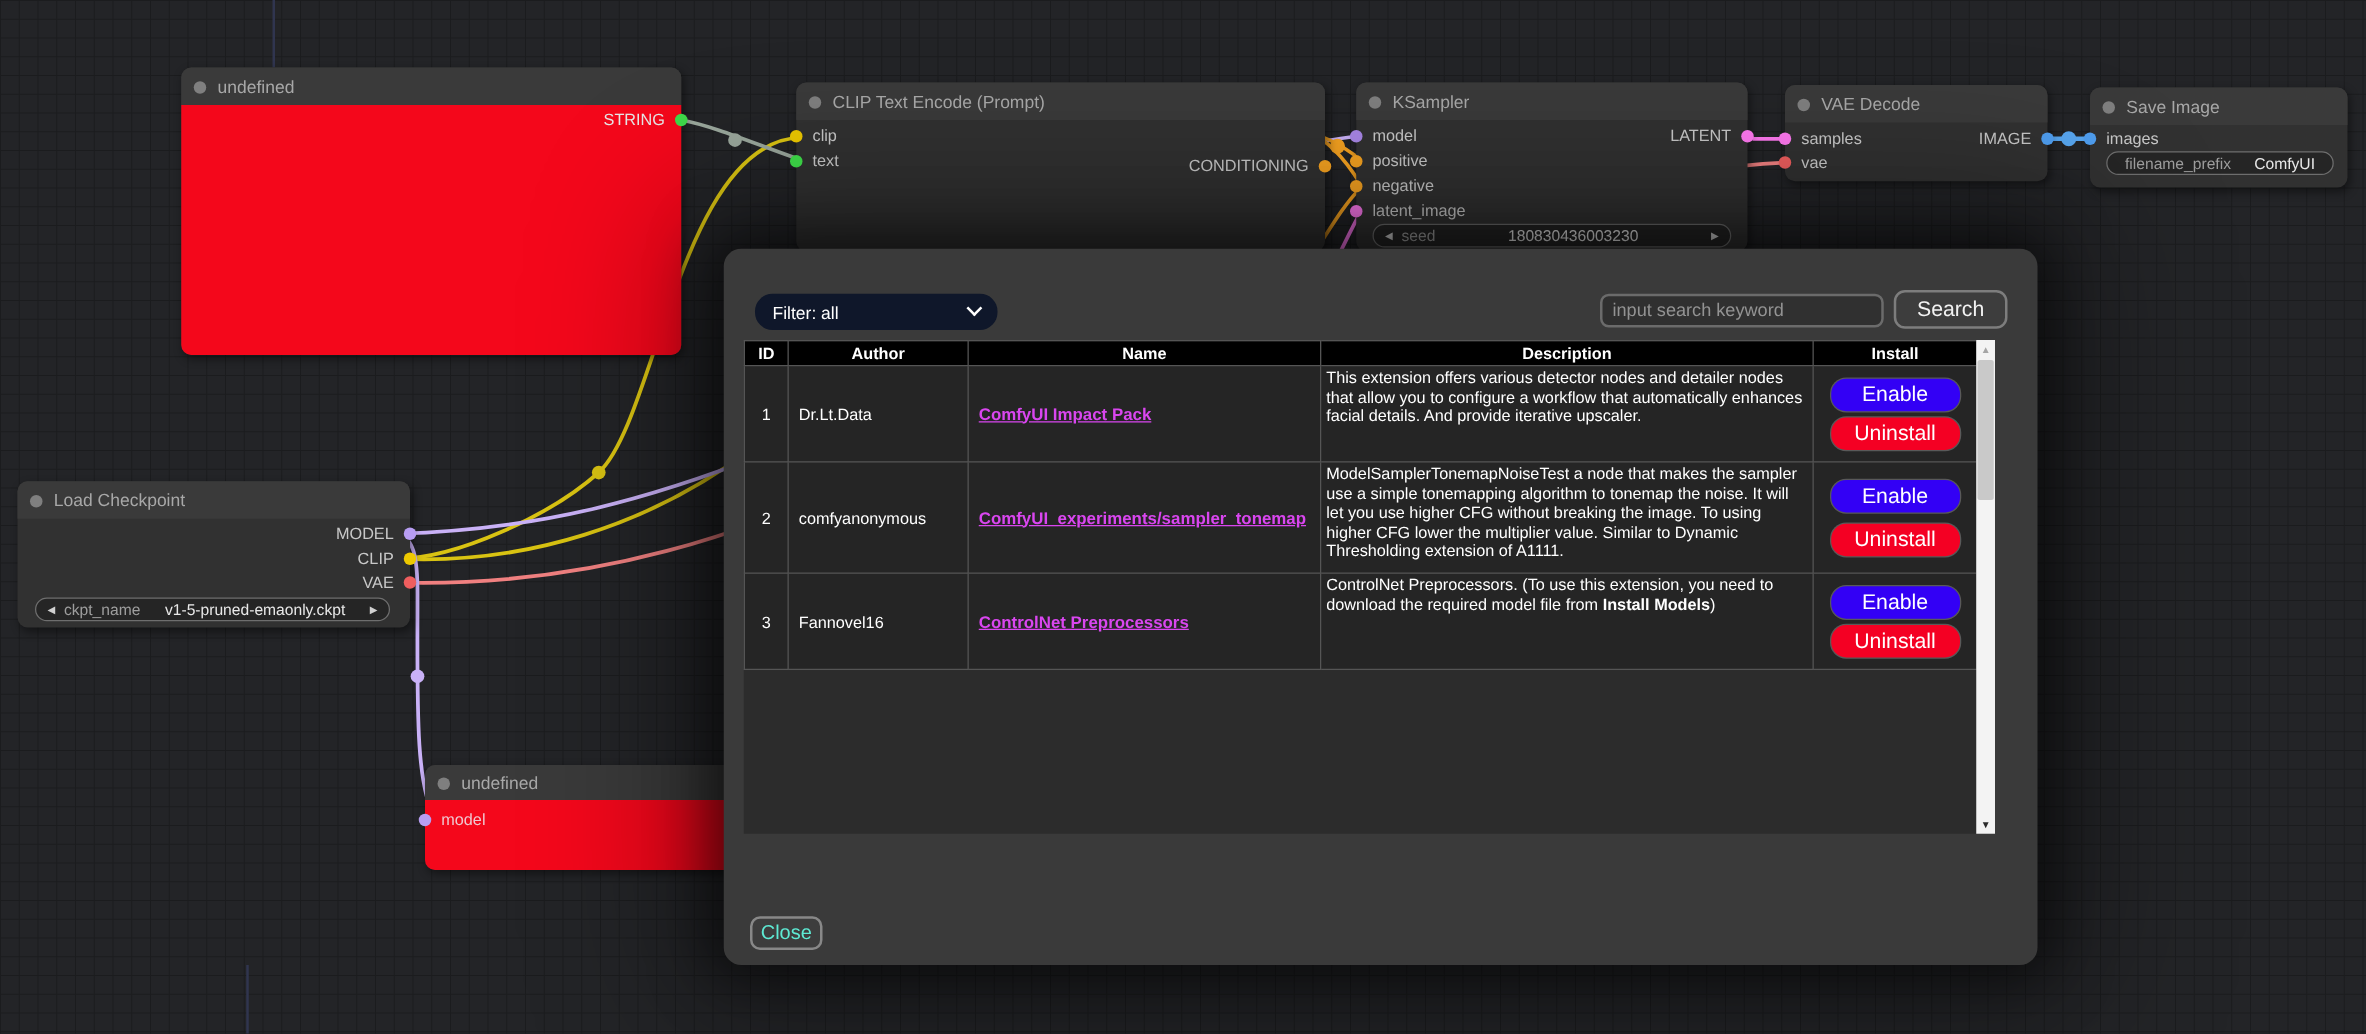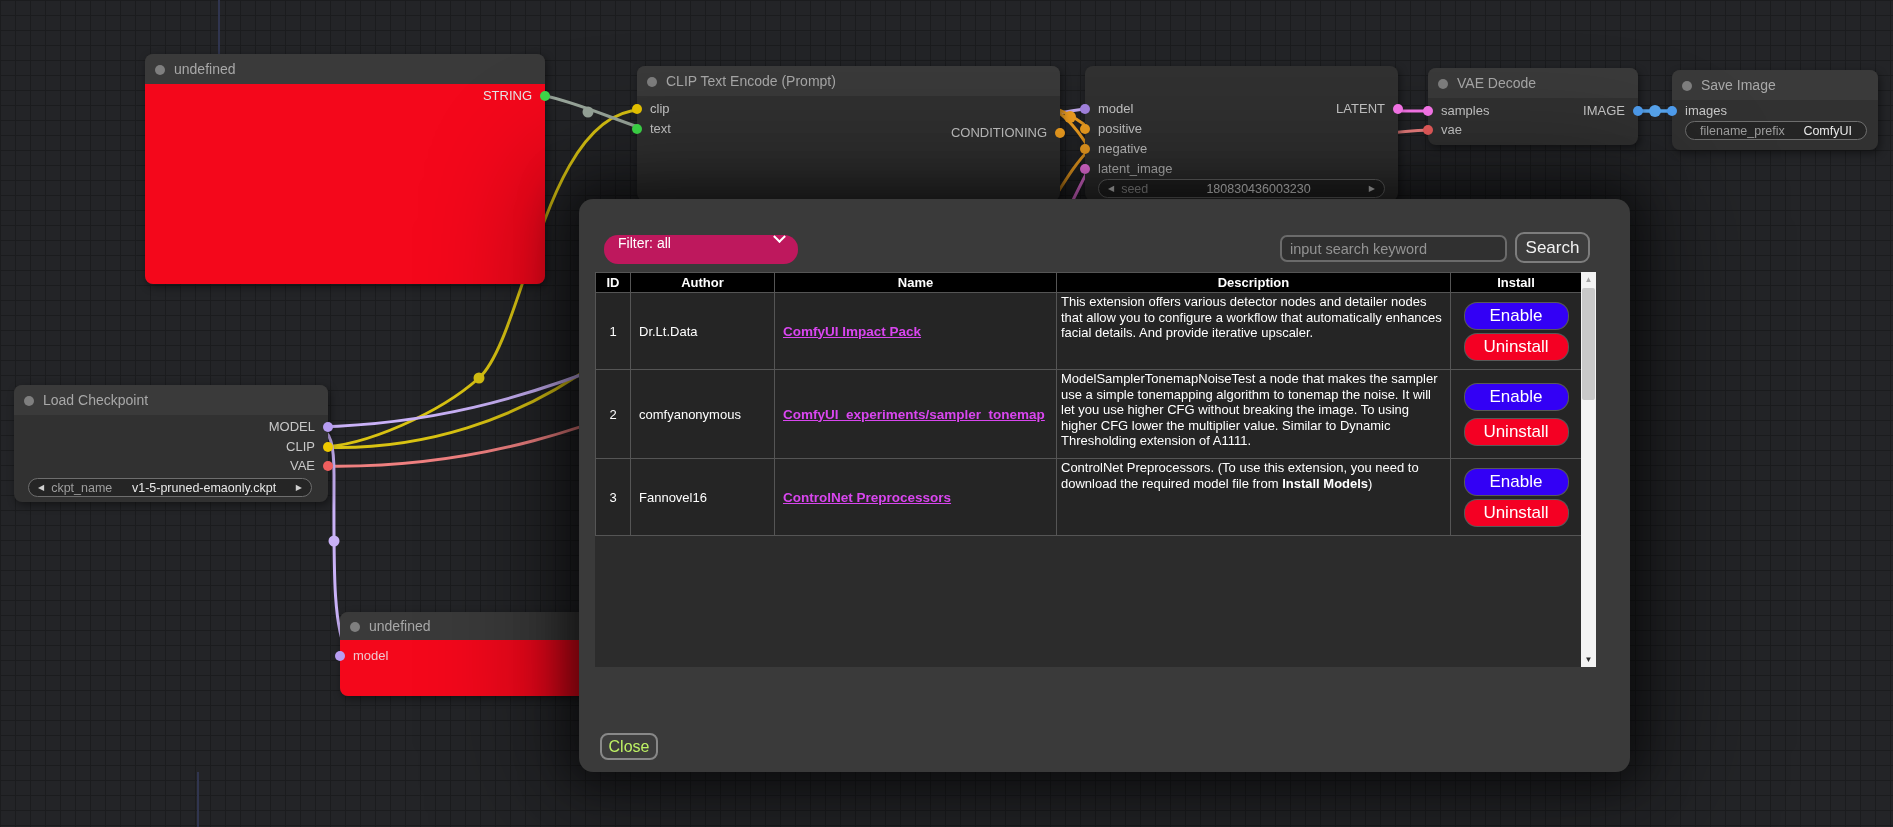--- a/index.html
+++ b/index.html
@@ -22,28 +22,28 @@
   .in .dot{left:-5px;} .in .slbl{margin-left:13px;}
   .out{text-align:right;} .out .dot{right:-5px;} .out .slbl{margin-right:13px;}
   .widget{position:absolute;height:19px;background:#252525;border:1px solid #6e6e6e;border-radius:11px;
     display:flex;align-items:center;font-size:12.5px;color:#9e9e9e;padding:0 9px;box-sizing:border-box;}
   .warrow{font-size:8px;color:#d0d0d0;line-height:19px;}
   .wlabel{margin-left:7px;}
   .wvalue{flex:1;text-align:center;color:#e8e8e8;}
   
   #manager{position:absolute;left:579px;top:199px;width:1051px;height:573px;background:#3a3a3a;
     border-radius:14px;z-index:10;box-shadow:0 0 45px 12px rgba(0,0,0,.55),0 0 120px 35px rgba(0,0,0,.35);}
-  #filter-select{position:absolute;left:25px;top:36px;width:194px;height:29px;background:#be185d;border-radius:14px;
-    color:#fff;font-size:14px;display:flex;align-items:flex-start;padding:0 14px;box-sizing:border-box;cursor:pointer;}
+  #filter-select{position:absolute;left:25px;top:36px;width:194px;height:29px;background:#0f172a;border-radius:14px;
+    color:#fff;font-size:14px;display:flex;align-items:center;padding:0 14px;box-sizing:border-box;cursor:pointer;}
   #filter-select .chev{margin-left:auto;width:7px;height:7px;border-right:2px solid #fff;border-bottom:2px solid #fff;
     transform:rotate(45deg) translate(-2px,-2px);}
   #search-input{position:absolute;left:701px;top:36px;width:227px;height:27px;box-sizing:border-box;background:#303030;
     border:2px solid #6b6b6b;border-radius:7px;color:#ddd;font-size:14.5px;padding:0 8px;font-family:"Liberation Sans",sans-serif;}
   #search-input::placeholder{color:#939393;}
-  #search-btn{position:absolute;left:936px;top:33px;width:75px;height:31px;background:#3d3d3d;border:2px solid #7d7d7d;
+  #search-btn{position:absolute;left:936px;top:33px;width:91px;height:31px;background:#3d3d3d;border:2px solid #7d7d7d;
     border-radius:9px;color:#f2f2f2;font-size:17px;text-align:center;line-height:27px;box-sizing:border-box;cursor:pointer;}
   #tablewrap{position:absolute;left:16px;top:73px;width:1001px;height:395px;background:#2c2c2c;}
   table{border-collapse:collapse;table-layout:fixed;width:986px;}
   th,td{border:1px solid #555;box-sizing:border-box;}
   th{background:#000;color:#fff;font-size:13px;height:20px;font-weight:bold;padding:0;}
   td{background:#252525;color:#fff;font-size:13px;vertical-align:middle;padding:0;}
   td.c-id{text-align:center;}
   td.c-author{padding-left:8px;}
   td.c-name{padding-left:8px;}
   td.c-name a{color:#d946ef;font-weight:bold;text-decoration:underline;font-size:13.5px;}
@@ -52,21 +52,21 @@
   .btncol{display:flex;flex-direction:column;align-items:center;gap:5px;}
   .btn-enable,.btn-uninstall{width:103px;height:26px;border-radius:12px;color:#fff;font-size:17px;line-height:26px;
     text-align:center;box-shadow:0 0 0 1px #595959;cursor:pointer;}
   .btn-enable{background:#3300f5;}
   .btn-uninstall{background:#f40023;}
   #vscroll{position:absolute;left:986px;top:0;width:15px;height:395px;background:#f3f3f3;}
   #vscroll .sb-up{position:absolute;top:1px;left:0;width:15px;height:13px;color:#a5a5a5;font-size:8px;text-align:center;line-height:13px;}
   #vscroll .sb-thumb{position:absolute;top:16px;left:1px;width:13px;height:112px;background:#c9c9c9;border-radius:2px;}
   #vscroll .sb-down{position:absolute;bottom:1px;left:0;width:15px;height:13px;color:#2b2b2b;font-size:8px;text-align:center;line-height:13px;}
   #close-btn{position:absolute;left:21px;top:534px;width:58px;height:27px;background:#3d3d3d;border:2px solid #888;
-    border-radius:8px;color:#bef264;font-size:16px;text-align:center;line-height:23px;box-sizing:border-box;cursor:pointer;}
+    border-radius:8px;color:#5eead4;font-size:16px;text-align:center;line-height:23px;box-sizing:border-box;cursor:pointer;}
 </style>
 </head>
 <body>
 
 <div id="stage">
 
   <div class="guide" style="left:218px;top:0;height:54px;"></div>
   <div class="guide" style="left:197px;top:772px;height:55px;"></div>
 
   <svg id="wires" width="1893" height="827">
@@ -96,20 +96,21 @@
   </div>
 
   <div class="node" style="left:637px;top:66px;width:423px;height:135px;">
     <div class="node-title"><span class="tdot"></span><span>CLIP Text Encode (Prompt)</span></div>
     <div class="slot in" style="top:33px;"><span class="dot" style="background:#eec900;"></span><span class="slbl">clip</span></div>
     <div class="slot in" style="top:53px;"><span class="dot" style="background:#3fe04a;"></span><span class="slbl">text</span></div>
     <div class="slot out" style="top:31px;margin-top:26px;"><span class="slbl">CONDITIONING</span><span class="dot" style="background:#f7a321;"></span></div>
   </div>
 
   <div class="node" style="left:1085px;top:66px;width:313px;height:135px;">
+    <div class="node-title"><span class="tdot"></span><span>KSampler</span></div>
     <div class="slot in" style="top:33px;"><span class="dot" style="background:#a987e8;"></span><span class="slbl">model</span></div>
     <div class="slot in" style="top:53px;"><span class="dot" style="background:#f7a321;"></span><span class="slbl">positive</span></div>
     <div class="slot in" style="top:73px;"><span class="dot" style="background:#f7a321;"></span><span class="slbl">negative</span></div>
     <div class="slot in" style="top:93px;"><span class="dot" style="background:#ff79f1;"></span><span class="slbl">latent_image</span></div>
     <div class="slot out" style="top:33px;"><span class="slbl">LATENT</span><span class="dot" style="background:#ff79f1;"></span></div>
     <div class="widget" style="left:13px;top:113px;width:287px;">
       <span class="warrow">◀</span>
       <span class="wlabel">seed</span>
       <span class="wvalue">180830436003230</span>
       <span class="warrow">▶</span>

